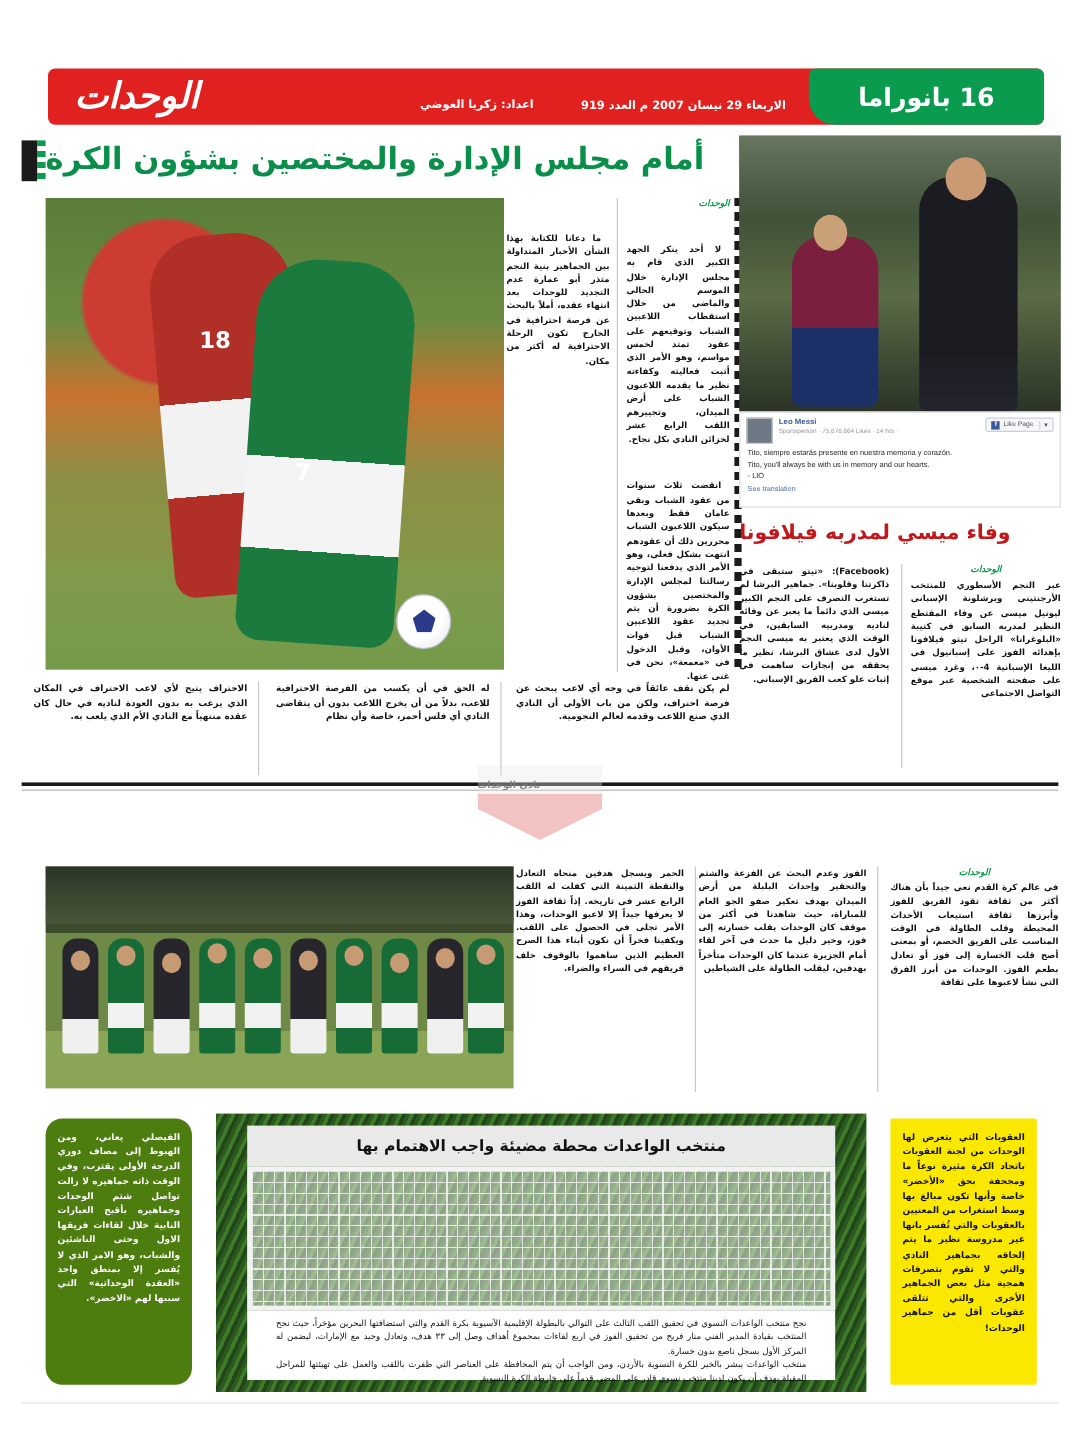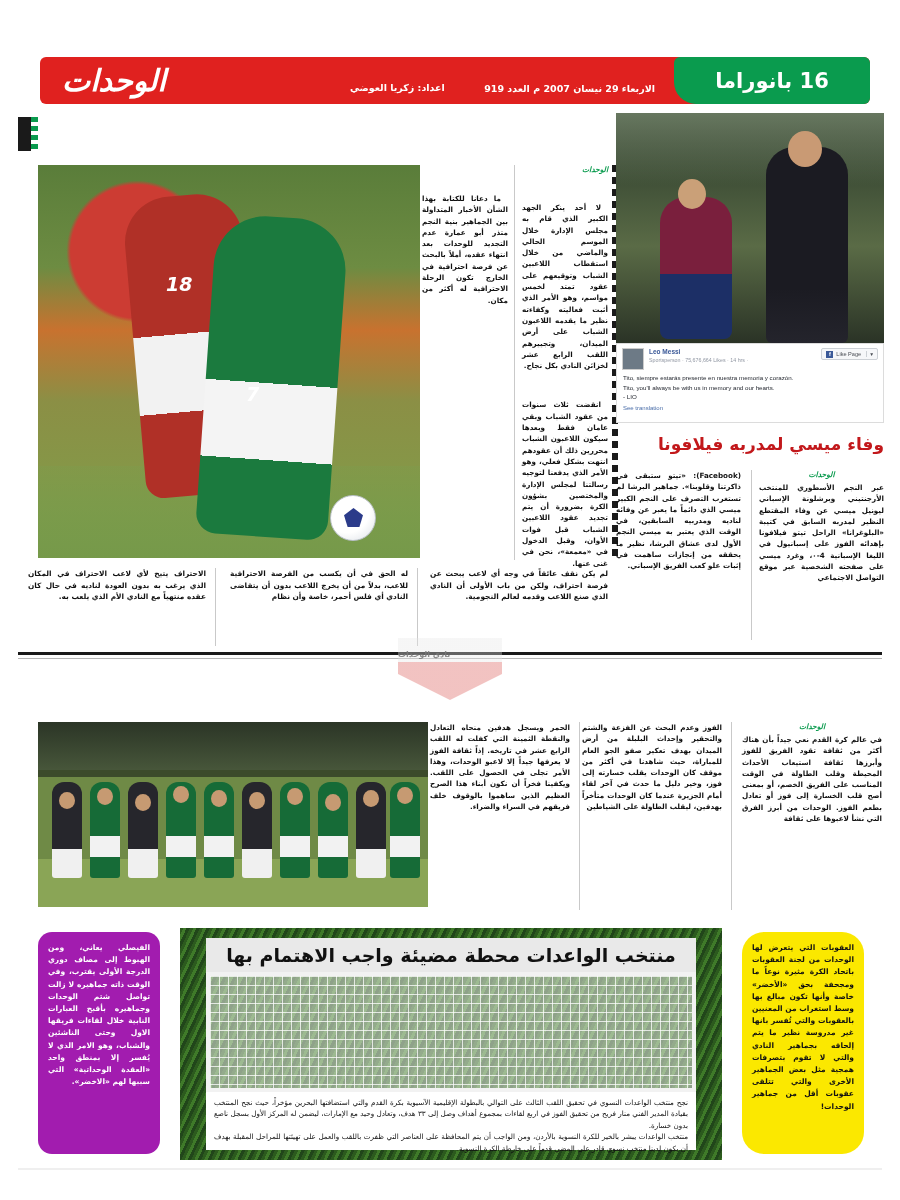--- a/index.html
+++ b/index.html
@@ -57,21 +57,20 @@
     color: #0a8f4a; font-size: 25.5px; font-weight: bold; direction: rtl;
     padding-right: 8px; white-space: nowrap; line-height: 1;
   }
 
   .photo-main {
     position: absolute; left: 38px; top: 165px; width: 382px; height: 393px;
     background:
       radial-gradient(circle at 26% 22%, #cc3c33 0 16%, transparent 17%),
       linear-gradient(to bottom, #5a7d3a 0%, #6d8c42 26%, #c8722f 42%, #8b8f45 60%, #7fa04a 100%);
     overflow: hidden;
-    font-style: italic;
   }
   .pm-player-a {
     position: absolute; left: 96px; top: 30px; width: 118px; height: 300px;
     background: linear-gradient(to bottom, #b03027 0 46%, #f2f2f2 46% 72%, #b03027 72% 100%);
     border-radius: 46px 46px 18px 18px; transform: rotate(-5deg);
   }
   .pm-player-b {
     position: absolute; left: 168px; top: 52px; width: 132px; height: 320px;
     background: linear-gradient(to bottom, #1b7a3e 0 52%, #f4f4f4 52% 76%, #1b7a3e 76% 100%);
     border-radius: 52px 52px 20px 20px; transform: rotate(4deg);
@@ -160,21 +159,21 @@
     font-size: 5.5px; font-weight: bold; text-align: center; line-height: 7px; }
   .fb-caret { border-left: 1px solid #ccd0d5; padding-left: 3px; margin-left: 2px; }
   .fb-body { padding: 3px 6px 0 6px; }
   .fb-line { font-size: 6.2px; color: #1d2129; line-height: 9.5px; }
   .fb-sig { font-size: 6.2px; color: #1d2129; line-height: 9.5px; }
   .fb-trans { font-size: 6px; color: #4b6ea9; line-height: 10px; margin-top: 1px; }
 
   .hl2 {
     position: absolute; left: 616px; top: 434px; width: 268px;
     color: #c2181b; font-size: 17px; font-weight: bold; direction: rtl;
-    text-align: right;
+    text-align: left;
   }
   .art2-cols { position: absolute; left: 616px; top: 470px; width: 268px; height: 170px; }
   .rcol { position: absolute; top: 0; width: 125px; direction: rtl; }
 
   
   .div-thick { position: absolute; left: 18px; width: 864px; height: 3px; background: #1a1a1a; }
   .div-thin  { position: absolute; left: 18px; width: 864px; height: 1px; background: #b5b5b5; }
 
   
   .wm-badge {
@@ -207,55 +206,55 @@
   .cel-dark { background: linear-gradient(to bottom,#26262c 0 70%, #f0f0f0 70% 100%); }
   .cel-stand { position:absolute; left:0; top:0; width:100%; height:48px;
     background: linear-gradient(to bottom, #2b3526, #47563a); }
 
   .art3-cols { position: absolute; left: 428px; top: 722px; width: 454px; height: 188px; }
   .c3 { position: absolute; top: 0; width: 140px; direction: rtl; }
 
   
   .redbox {
     position: absolute; left: 38px; top: 932px; width: 122px; height: 222px;
-    background: #a21caf; border-radius: 14px; padding: 10px 10px;
+    background: #4d7c0f; border-radius: 14px; padding: 10px 10px;
   }
   .redbox .body-ar { color: #fff; font-size: 7.5px; line-height: 12.2px; }
 
   .yellowbox {
     position: absolute; left: 742px; top: 932px; width: 122px; height: 222px;
-    background: #fbe800; border-radius: 22px; padding: 10px 10px;
+    background: #fbe800; border-radius: 2px; padding: 10px 10px;
   }
   .yellowbox .body-ar { color: #111; font-size: 7.5px; line-height: 12.2px; }
 
   .greenbox {
     position: absolute; left: 180px; top: 928px; width: 542px; height: 232px;
     background:
       repeating-linear-gradient(115deg,#2c5a1e 0 3px,#3f7a29 3px 6px,#21461a 6px 9px);
     padding: 10px;
   }
   .gb-inner { position: relative; width: 100%; height: 100%; }
   .gb-title-bar {
     position: absolute; left: 16px; top: 0; right: 16px; height: 34px;
     background: #e9e9e9; display: flex; align-items: center; justify-content: center;
   }
   .gb-title {
-    color: #111; font-size: 19px; font-weight: bold; direction: rtl; white-space: nowrap;
+    color: #111; font-size: 13px; font-weight: bold; direction: rtl; white-space: nowrap;
   }
   .gb-net {
     position: absolute; left: 16px; top: 34px; right: 16px; bottom: 58px;
     background:
       repeating-linear-gradient(to right, rgba(255,255,255,.75) 0 1px, transparent 1px 9px),
       repeating-linear-gradient(to bottom, rgba(255,255,255,.75) 0 1px, transparent 1px 9px),
       rgba(235,238,232,.55);
     border: 4px solid #f2f2f2;
   }
   .gb-text {
     position: absolute; left: 16px; right: 16px; bottom: 0; height: 58px;
-    background: #ffffff; padding: 5px 8px; direction: rtl;
+    background: #ffffff; padding: 5px 24px; direction: rtl;
   }
   .gb-text .body-ar { font-size: 7.2px; line-height: 11.4px; font-weight: normal; }
 
   .bottom-rule { position: absolute; left: 18px; top: 1168px; width: 864px; height: 2px; background: #efefef; }
 </style>
 </head>
 <body>
 
 <div class="page">
 
@@ -264,20 +263,21 @@
     <div class="editor-credit">اعداد: زكريا العوضي</div>
     <div class="issue-date">الاربعاء 29 نيسان 2007 م العدد 919</div>
     <div class="masthead-green">
       <span class="panorama-label">16 بانوراما</span>
     </div>
   </div>
 
   <div class="hl1-wrap">
     <div class="hl-blackbar"></div>
     <div class="hl-dots"></div>
+    <div class="hl1-text">أمام مجلس الإدارة والمختصين بشؤون الكرة</div>
   </div>
 
   <div class="photo-main">
     <div class="pm-grass"></div>
     <div class="pm-player-a"></div>
     <div class="pm-player-b"></div>
     <div class="pm-num-a">18</div>
     <div class="pm-num-b">7</div>
     <div class="pm-ball"></div>
   </div>

